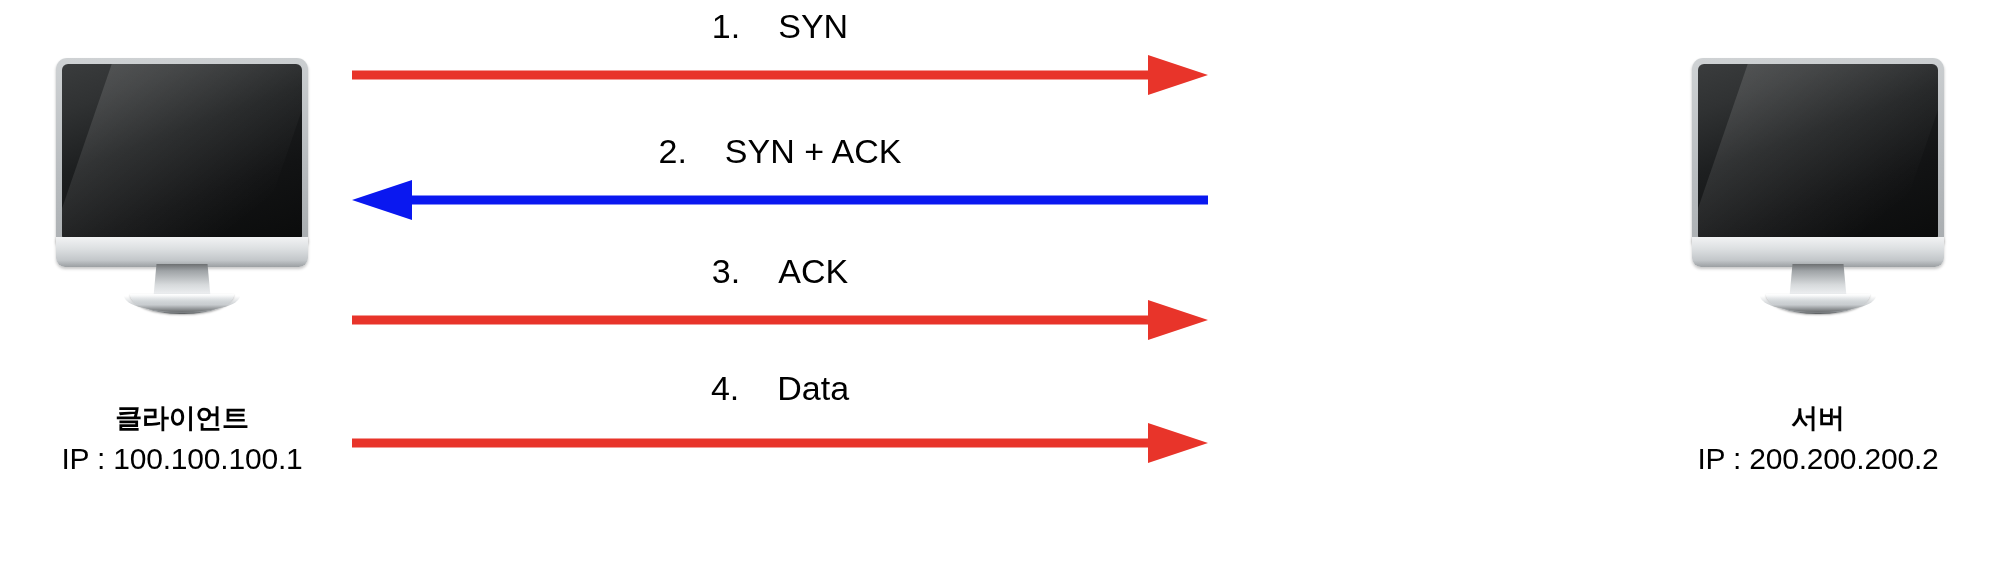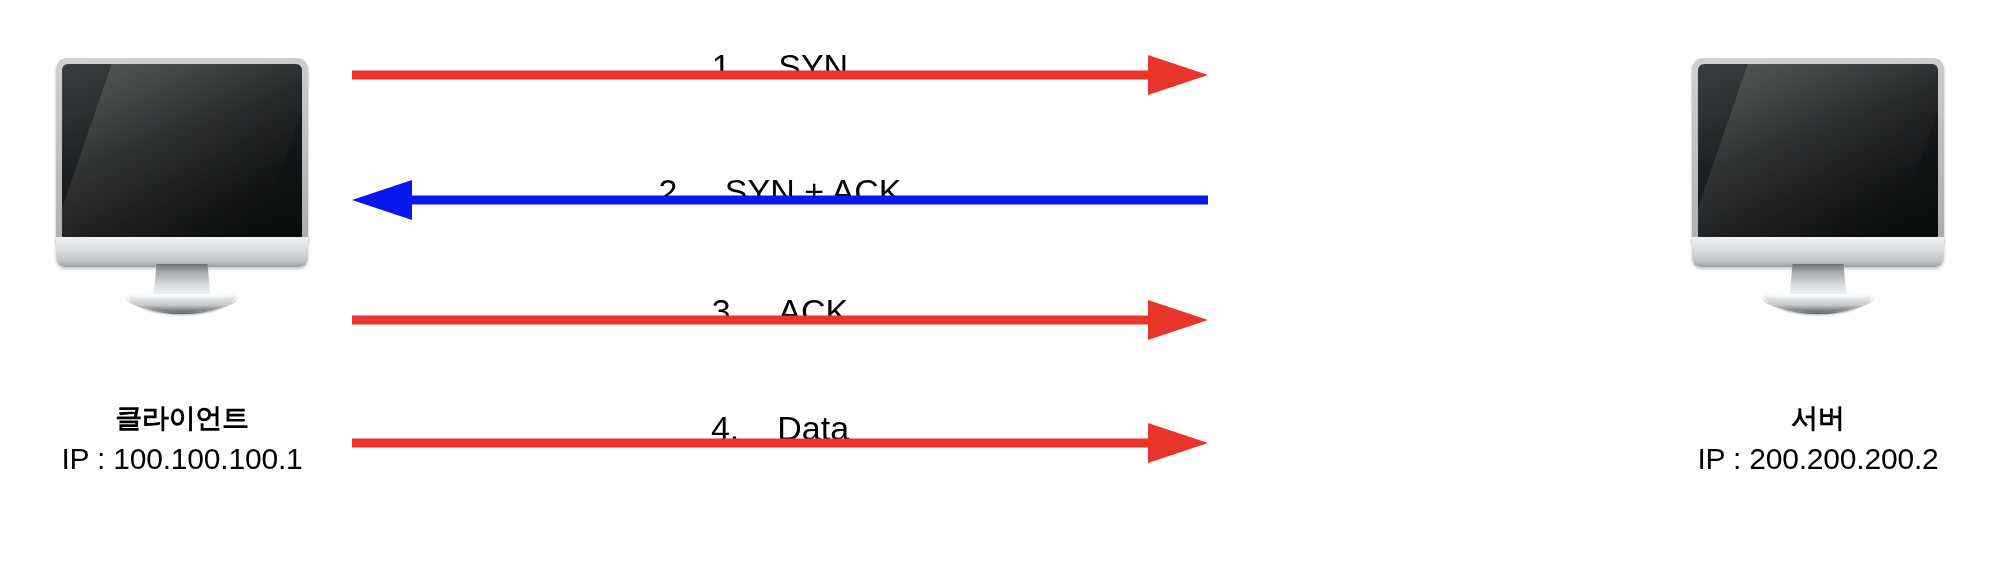--- a/index.html
+++ b/index.html
@@ -152,21 +152,20 @@
     width: 856px;
   }
   .msg-label {
     position: absolute;
     left: 0;
     width: 100%;
     text-align: center;
     font-size: 34px;
     line-height: 40px;
     white-space: pre;
-    margin-top: 40px;
   }
   .msg-num {
     display: inline;
   }
   .msg-gap {
     display: inline-block;
     width: 38px;
   }
   .msg-text {
     display: inline;

